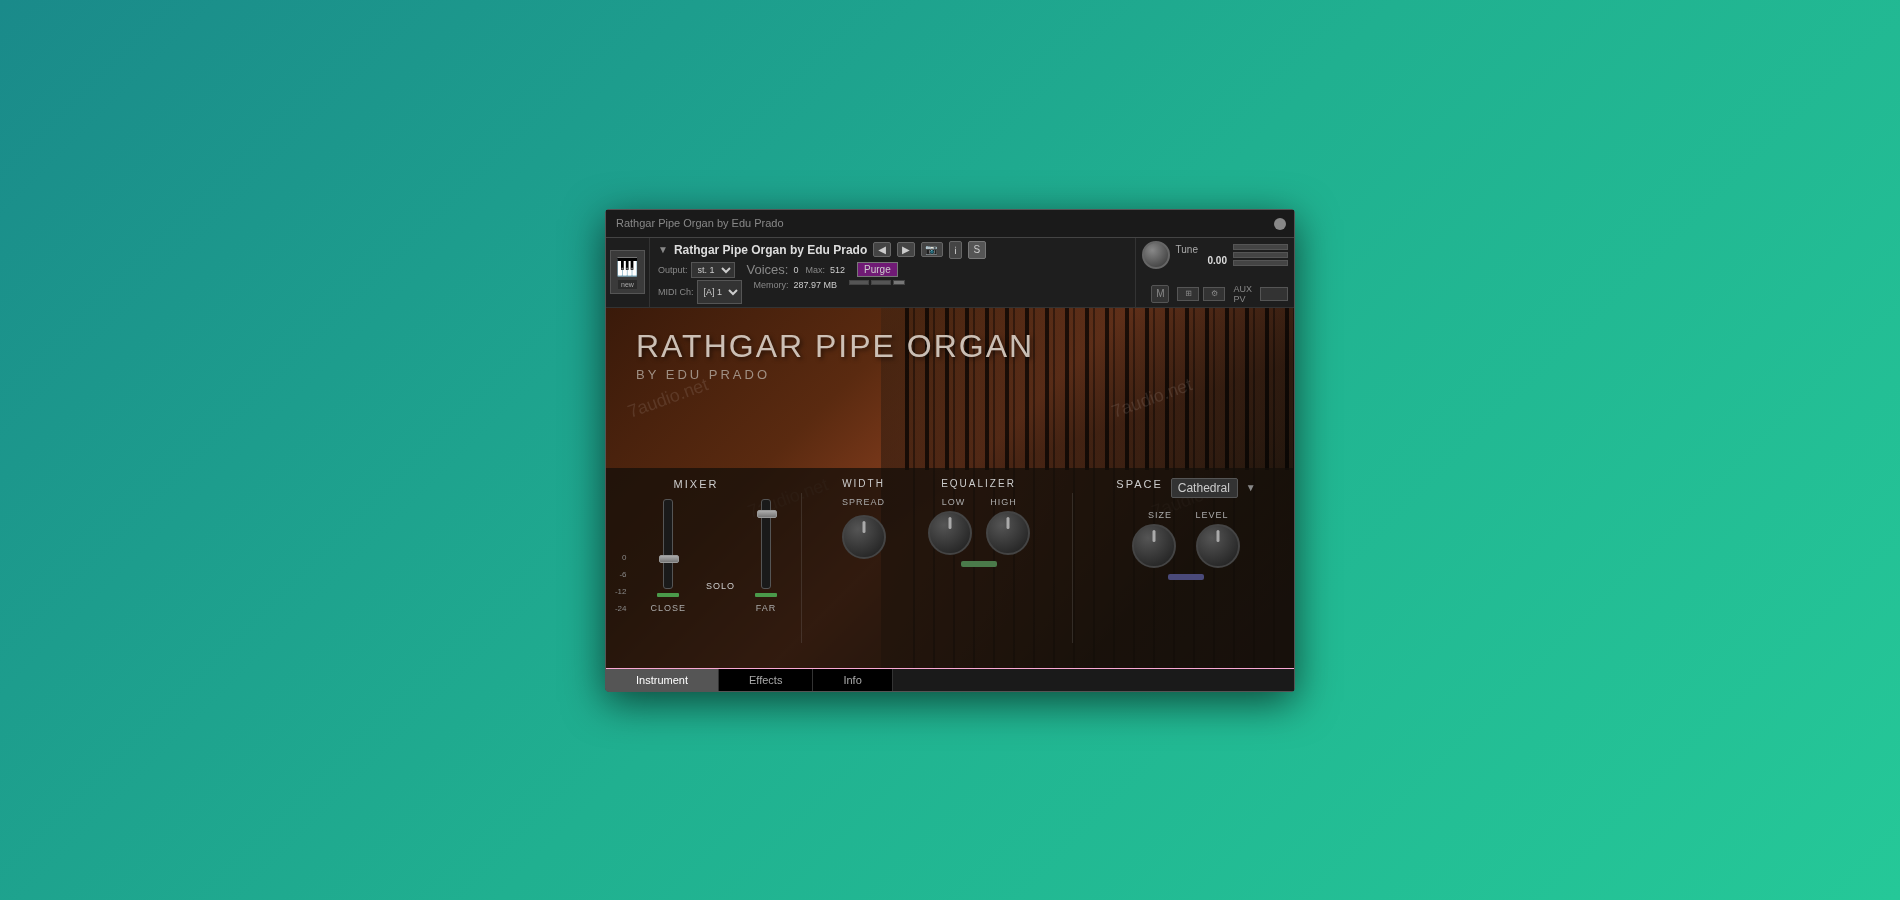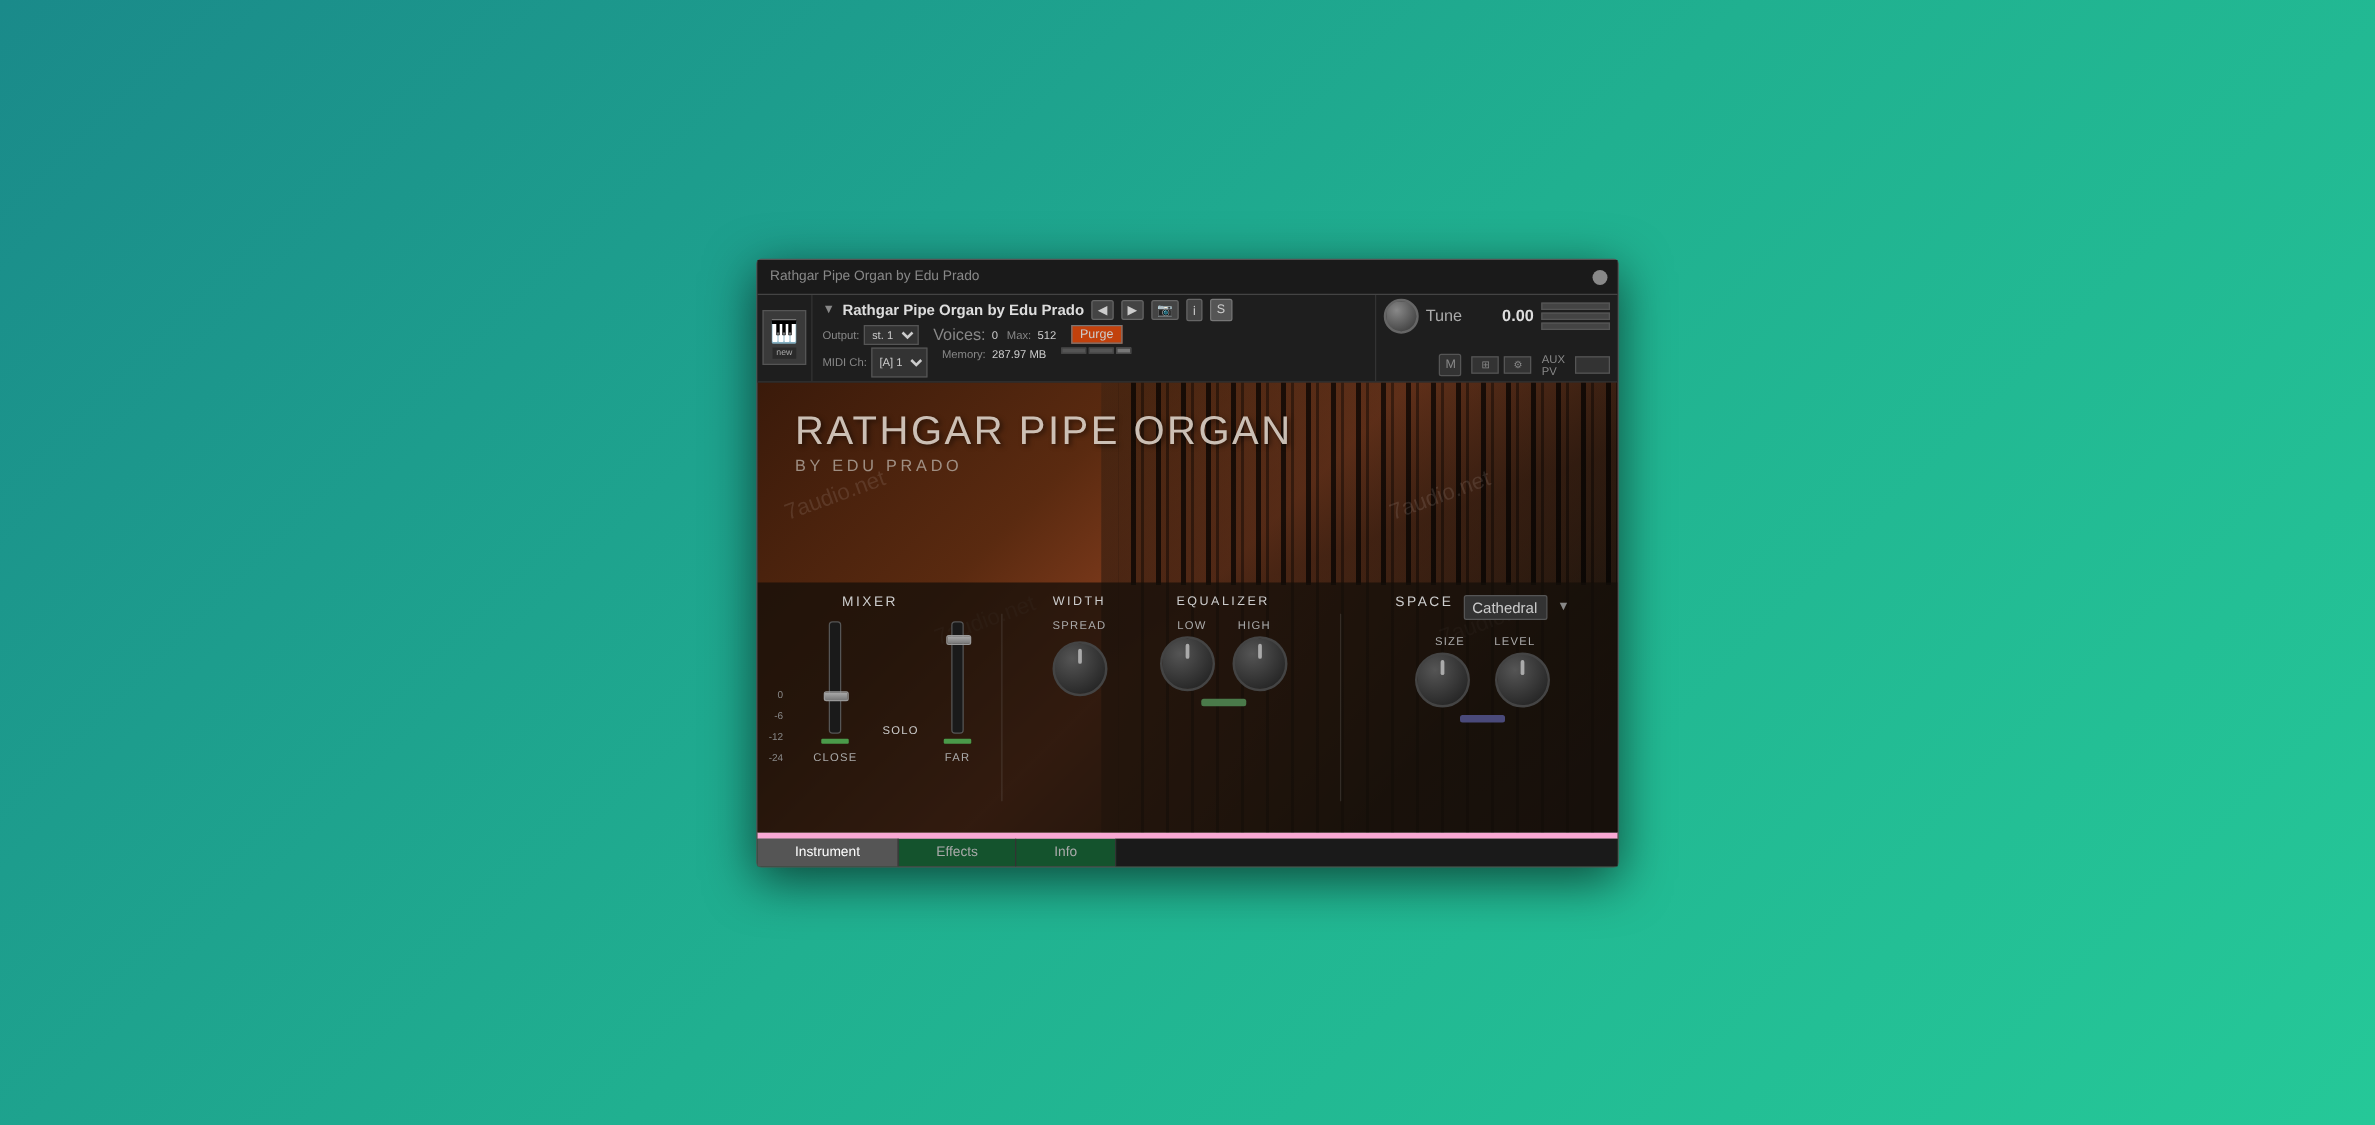--- a/index.html
+++ b/index.html
@@ -55,21 +55,21 @@
       gap: 3px;
     }
     .header-info-item select {
       background: #333;
       color: #ccc;
       border: 1px solid #555;
       font-size: 10px;
       padding: 1px 2px;
     }
     .purge-btn {
-      background: #c2410c;
+      background: #701a75;
       color: #ccc;
       border: 1px solid #777;
       padding: 1px 6px;
       font-size: 10px;
       cursor: pointer;
     }
     
     .main-area {
       position: relative;
       height: 360px;
@@ -309,22 +309,22 @@
       background: #4a4a7a;
       border-radius: 2px;
       border: none;
       cursor: pointer;
       margin: 0 auto;
       display: block;
     }
     
     .bottom-tabs {
       display: flex;
-      background: #14532d;
-      border-top: 5px solid #f9a8d4;
+      background: #000000;
+      border-top: 1px solid #f9a8d4;
     }
     .tab {
       padding: 5px 30px;
       font-size: 11px;
       color: #aaa;
       cursor: pointer;
       border-right: 1px solid #333;
     }
     .tab.active {
       background: #555;
@@ -385,22 +385,22 @@
       display: flex;
       flex-direction: column;
       align-items: flex-end;
       justify-content: space-between;
       padding: 3px 6px;
       border-left: 1px solid #333;
       min-width: 120px;
     }
     .tune-display {
       display: flex;
-      flex-direction: row;
-      font-size: 13px;
+      flex-direction: column;
+      font-size: 10px;
     }
     .tune-display-label { color: #aaa; }
     .tune-display-value { color: #ddd; font-weight: bold; padding-left: 32px; }
     .mini-knob {
       width: 28px; height: 28px;
       background: radial-gradient(circle at 35% 30%, #888, #333);
       border-radius: 50%;
       border: 2px solid #666;
     }
   </style>

